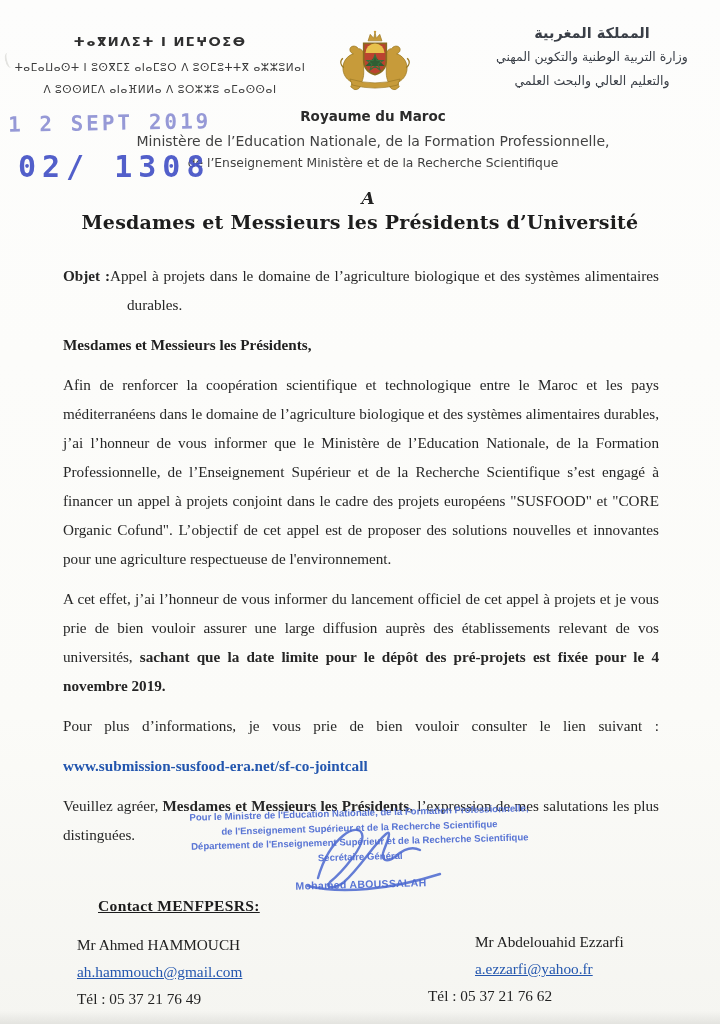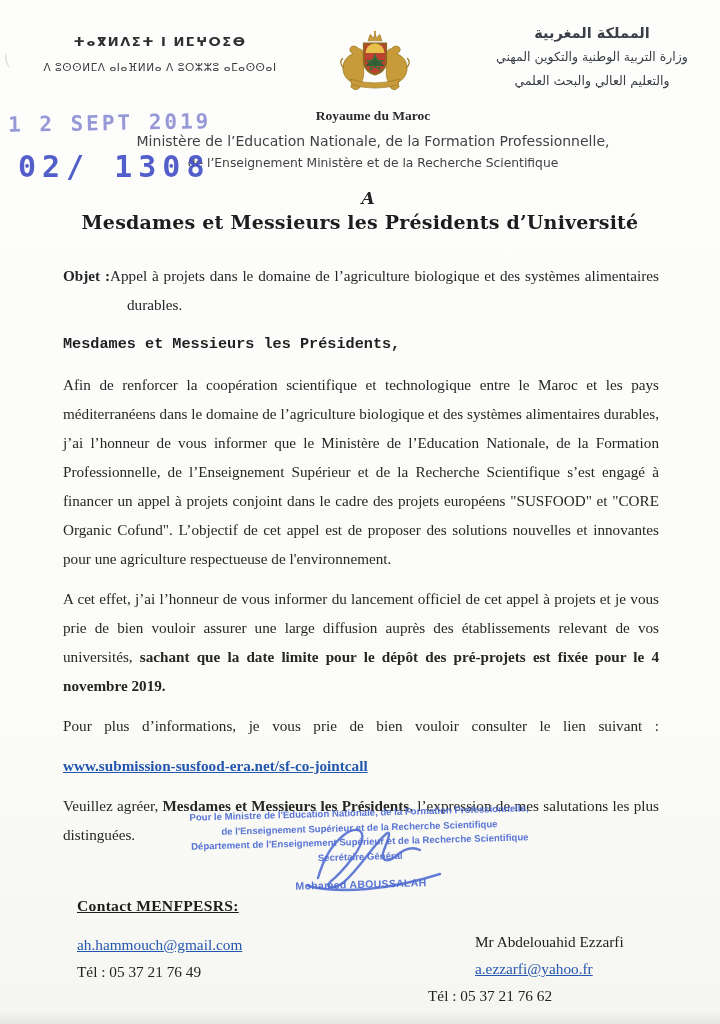--- a/index.html
+++ b/index.html
@@ -13,72 +13,73 @@
     font-family:"DejaVu Sans",sans-serif; color:#303030; }
   .tifinagh .l1 { font-size:13px; font-weight:bold; letter-spacing:1.5px; margin-bottom:7px; }
   .tifinagh .l2,.tifinagh .l3 { font-size:10.5px; letter-spacing:.6px; line-height:22px; color:#3a3a3a; }
   .arabic { position:absolute; right:8px; top:25px; width:240px; text-align:center;
     font-family:"DejaVu Sans",sans-serif; color:#3a3f47; }
   .arabic .l1 { font-size:14.5px; font-weight:bold; margin-bottom:4px; }
   .arabic .l2,.arabic .l3 { font-size:12.5px; line-height:24px; }
   .crest { position:absolute; left:336px; top:29px; width:78px; height:74px; }
   .hdr-center { position:absolute; left:50%; transform:translateX(-50%); margin-left:13px;
     white-space:nowrap; font-family:"DejaVu Sans",sans-serif; }
-  .kingdom { top:108px; font-weight:bold; font-size:13.5px; color:#2b2b2b;font-family:Liberation Serif, serif; }
+  .kingdom { top:108px; font-weight:bold; font-size:13.5px; color:#2b2b2b; }
   .ministry1 { top:133px; font-size:14px; color:#424242; }
   .ministry2 { top:156px; font-size:12.3px; color:#424242; }
   
   .stamp-date { position:absolute; left:8px; top:111px; font-family:"DejaVu Sans Mono",monospace;
     font-weight:bold; font-size:21px; letter-spacing:3px; color:#8b8fd3; opacity:.9; transform:rotate(-1deg); }
   .stamp-num { position:absolute; left:18px; top:149px; font-family:"DejaVu Sans Mono",monospace;
     font-weight:bold; font-size:30px; letter-spacing:6px; color:#4452c6; opacity:.92; }
   
   .to-line { position:absolute; top:188px; left:50%; transform:translateX(-50%); margin-left:8px;
     font-family:"DejaVu Serif",serif; font-style:italic; font-weight:bold; font-size:17px; color:#222; }
   .addressee { position:absolute; top:211px; left:0; width:100%; margin:0; text-align:center;
     font-family:"DejaVu Serif",serif; font-size:19px; font-weight:bold; color:#1d1d1d; letter-spacing:.2px; }
   
   .body { position:absolute; left:63px; right:61px; top:261px; font-size:15.2px;
     line-height:29px; text-align:justify; }
   .body p { margin:0 0 11px; }
   .subject { padding-left:64px; text-indent:-64px; margin-bottom:14px; }
   .subject-label { font-weight:bold; margin-right:0; }
-  .greeting { font-weight:bold; text-align:left; margin-bottom:12px; color:#1f1f1f;font-family:Liberation Mono, monospace; }
+  .greeting { font-weight:bold; text-align:left; margin-bottom:12px; color:#1f1f1f; }
   .bold { font-weight:bold; }
   .intro-line { text-align:justify; text-align-last:justify; margin-bottom:1px; }
   .link-line { text-align:left; }
-  .link { color:#2356ae; font-weight:bold; text-decoration:underline; cursor:pointer; }
+  .link { color:#2356ae; font-weight:bold; cursor:pointer; }
   
   .sig-stamp { position:absolute; top:806px; left:50%; width:420px; transform:translateX(-50%) rotate(-1.6deg);
     text-align:center; color:#4e6cd2; font-family:"Liberation Sans",sans-serif; font-weight:bold;
     font-size:9.6px; line-height:14.5px; opacity:.93; }
   .sig-stamp .name { margin-top:13px; font-size:10.5px; letter-spacing:.3px; }
   .scribble { position:absolute; left:300px; top:816px; width:150px; height:88px; }
   
   .contacts { position:absolute; left:0; top:897px; width:100%; font-size:15.3px; color:#222; }
-  .contact-heading { margin-left:77px; font-weight:bold; text-decoration:underline;
+  .contact-heading { margin-left:98px; font-weight:bold; text-decoration:underline;
     font-size:15.6px; letter-spacing:.3px; color:#1d1d1d; }
   .contact-left { position:absolute; left:77px; top:34px; line-height:27px; }
   .contact-right { position:absolute; left:428px; top:31px; line-height:27px; }
   .contact-right .cname, .contact-right .email { margin-left:47px; }
   .cname, .tel { display:block; }
   .email { display:block; color:#2356ae; text-decoration:underline; cursor:pointer; width:max-content; }
   
   .scan-bottom { position:absolute; left:0; right:0; bottom:0; height:13px;
     background:linear-gradient(to bottom, rgba(0,0,0,0), rgba(110,110,105,.13)); }
   .scan-mark { position:absolute; left:5px; top:52px; width:7px; height:16px;
     border-left:2px solid #cfcfca; border-radius:50%; opacity:.55; transform:rotate(-14deg); }
 </style>
 </head>
 <body>
 
 <div class="page">
 
   <div class="tifinagh">
     <div class="l1">ⵜⴰⴳⵍⴷⵉⵜ ⵏ ⵍⵎⵖⵔⵉⴱ</div>
+    <div class="l2">ⵜⴰⵎⴰⵡⴰⵙⵜ ⵏ ⵓⵙⴳⵎⵉ ⴰⵏⴰⵎⵓⵔ ⴷ ⵓⵙⵎⵓⵜⵜⴳ ⴰⵣⵣⵓⵍⴰⵏ</div>
     <div class="l3">ⴷ ⵓⵙⵙⵍⵎⴷ ⴰⵏⴰⴼⵍⵍⴰ ⴷ ⵓⵔⵣⵣⵓ ⴰⵎⴰⵙⵙⴰⵏ</div>
   </div>
 
   <div class="arabic" dir="rtl">
     <div class="l1">المملكة المغربية</div>
     <div class="l2">وزارة التربية الوطنية والتكوين المهني</div>
     <div class="l3">والتعليم العالي والبحث العلمي</div>
   </div>
 
   <div class="crest">
@@ -139,20 +140,21 @@
   <svg class="scribble" viewBox="0 0 150 88">
     <g fill="none" stroke="#4b68d0" stroke-width="2.4" stroke-linecap="round" opacity="0.85">
       <path d="M18 62 C 30 20, 58 6, 62 18 C 66 30, 40 58, 30 66 C 24 72, 34 74, 44 66 C 60 52, 74 28, 86 18 C 92 13, 88 24, 84 34 C 80 44, 86 48, 96 40 C 104 33, 112 30, 120 34"></path>
       <path d="M8 70 C 40 78, 90 74, 140 58"></path>
     </g>
   </svg>
 
   <section class="contacts">
     <div class="contact-heading">Contact MENFPESRS:</div>
     <div class="contact-left">
+      <span class="cname">Mr Ahmed HAMMOUCH</span>
       <a class="email">ah.hammouch@gmail.com</a>
       <span class="tel">Tél : 05 37 21 76 49</span>
     </div>
     <div class="contact-right">
       <span class="cname">Mr Abdelouahid Ezzarfi</span>
       <a class="email">a.ezzarfi@yahoo.fr</a>
       <span class="tel">Tél : 05 37 21 76 62</span>
     </div>
   </section>
 

